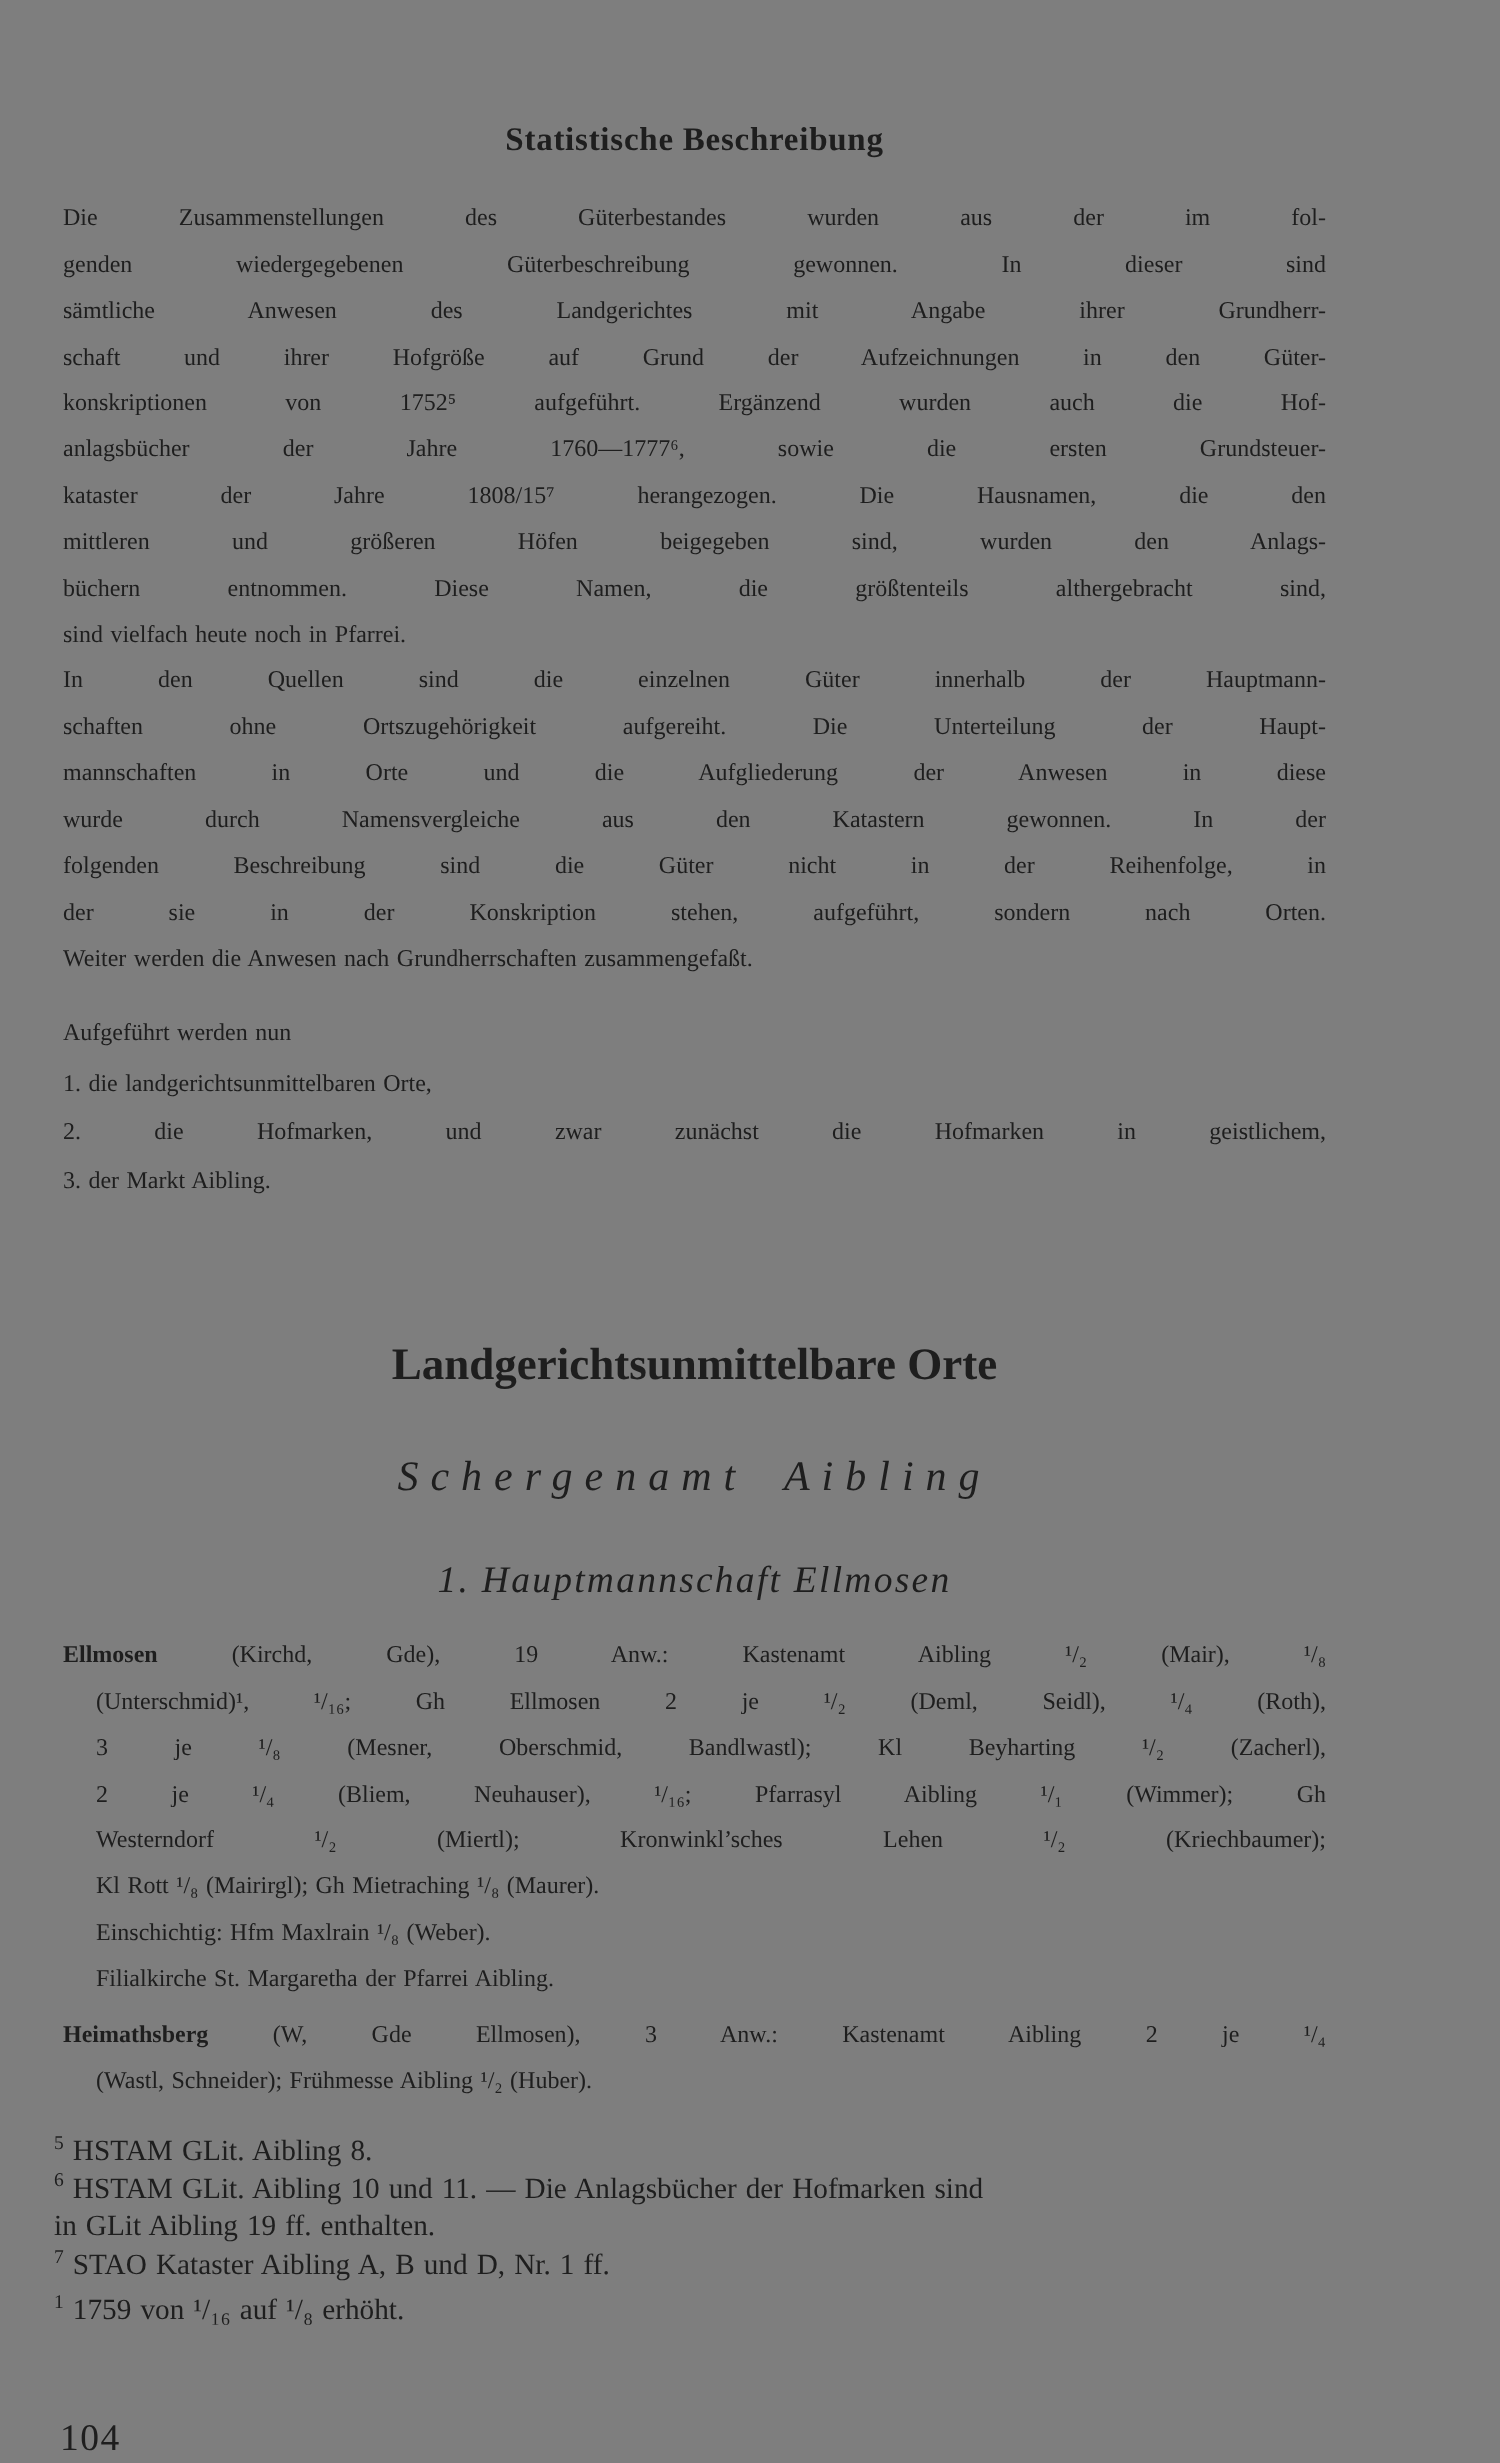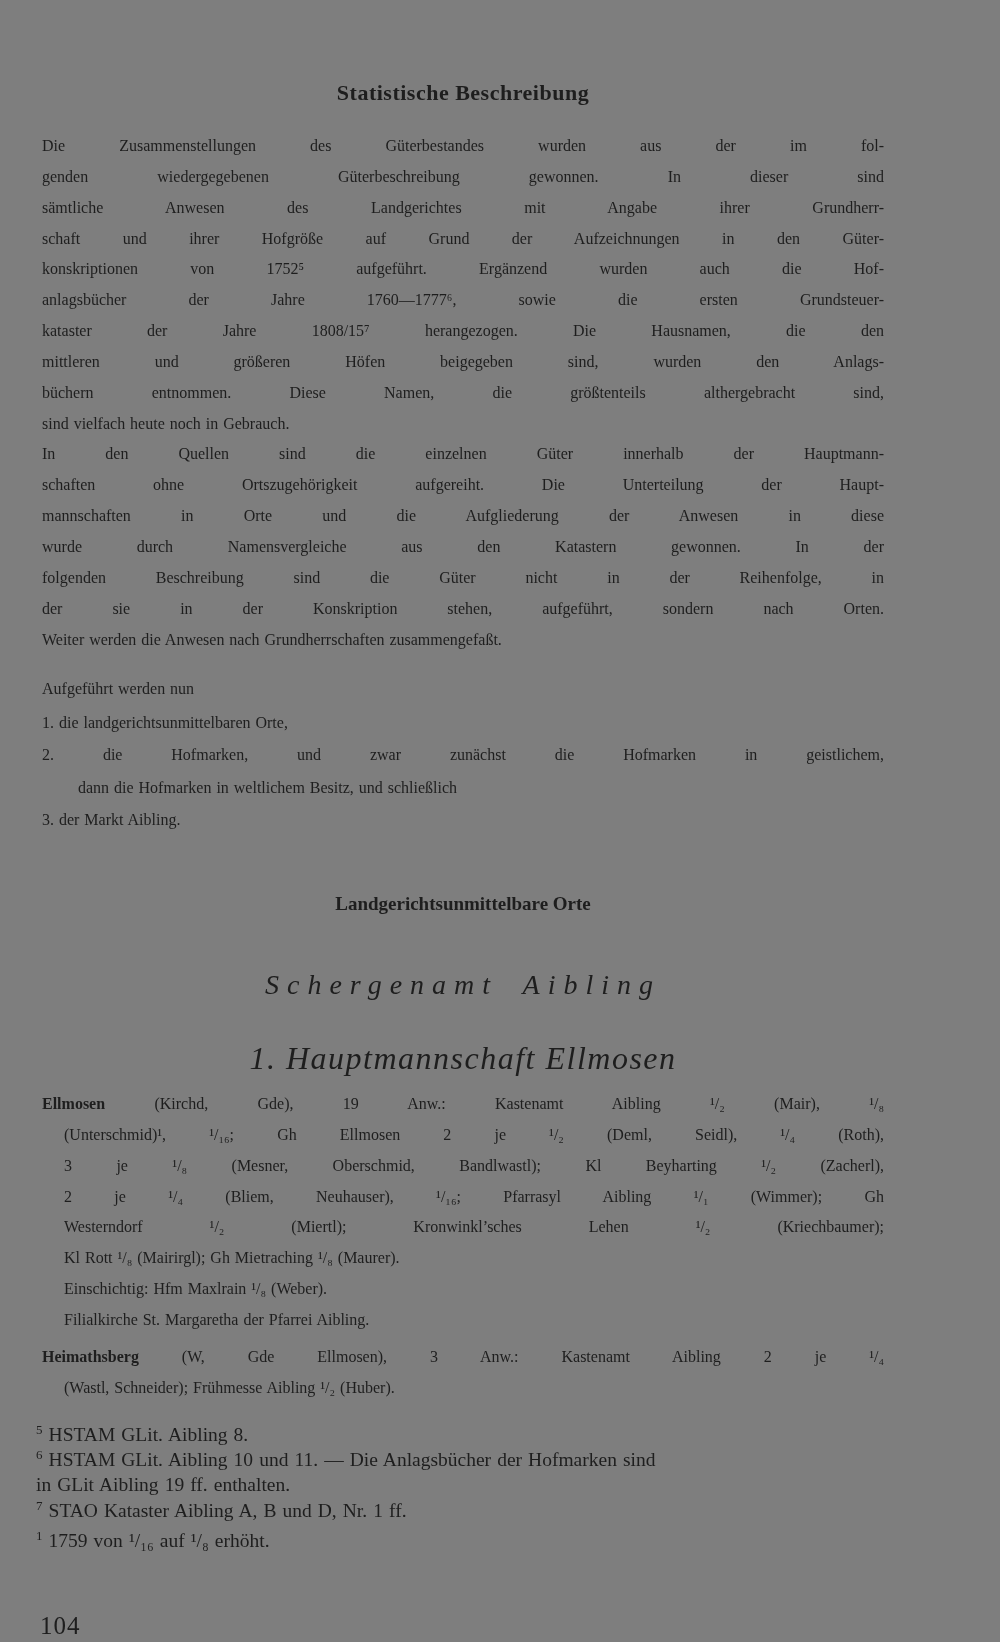--- a/index.html
+++ b/index.html
@@ -26,30 +26,30 @@
   .ind20{padding-left:22px;}
   .ind36{padding-left:36px;}
   .b{font-weight:bold;}
   .title{
     position:absolute;left:42px;width:842px;top:80px;
     text-align:center;font-weight:bold;font-size:22px;
     letter-spacing:0.5px;
   }
   .h1{
     position:absolute;left:42px;width:842px;top:893px;
-    text-align:center;font-weight:bold;font-size:19px;
+    text-align:center;font-weight:bold;font-size:30px;
   }
   .h2{
     position:absolute;left:42px;width:842px;top:969px;
     text-align:center;font-style:italic;font-size:28px;
     letter-spacing:8px;word-spacing:10px;
   }
   .h3{
     position:absolute;left:42px;width:842px;top:1040px;
-    text-align:center;font-style:italic;font-size:32px;
+    text-align:center;font-style:italic;font-size:25px;
     letter-spacing:1.5px;
   }
   .listlead{position:absolute;left:42px;width:842px;top:674px;}
   .listblock{position:absolute;left:42px;width:842px;top:707px;}
   .listblock .line{line-height:32.3px;}
   .fnblock{position:absolute;left:36px;width:848px;top:1422px;}
   .fnline{
     font-size:19.5px;
     line-height:25.2px;
     word-spacing:0.06em;
@@ -71,36 +71,35 @@
   <div class="block" style="top:131px">
     <div class="line j">Die Zusammenstellungen des Güterbestandes wurden aus der im fol-</div>
     <div class="line j">genden wiedergegebenen Güterbeschreibung gewonnen. In dieser sind</div>
     <div class="line j">sämtliche Anwesen des Landgerichtes mit Angabe ihrer Grundherr-</div>
     <div class="line j">schaft und ihrer Hofgröße auf Grund der Aufzeichnungen in den Güter-</div>
     <div class="line j">konskriptionen von 1752⁵ aufgeführt. Ergänzend wurden auch die Hof-</div>
     <div class="line j">anlagsbücher der Jahre 1760—1777⁶, sowie die ersten Grundsteuer-</div>
     <div class="line j">kataster der Jahre 1808/15⁷ herangezogen. Die Hausnamen, die den</div>
     <div class="line j">mittleren und größeren Höfen beigegeben sind, wurden den Anlags-</div>
     <div class="line j">büchern entnommen. Diese Namen, die größtenteils althergebracht sind,</div>
-    <div class="line">sind vielfach heute noch in Gebrauch.</div>
+    <div class="line">sind vielfach heute noch in Pfarrei.</div>
     <div class="line j">In den Quellen sind die einzelnen Güter innerhalb der Hauptmann-</div>
     <div class="line j">schaften ohne Ortszugehörigkeit aufgereiht. Die Unterteilung der Haupt-</div>
     <div class="line j">mannschaften in Orte und die Aufgliederung der Anwesen in diese</div>
     <div class="line j">wurde durch Namensvergleiche aus den Katastern gewonnen. In der</div>
     <div class="line j">folgenden Beschreibung sind die Güter nicht in der Reihenfolge, in</div>
     <div class="line j">der sie in der Konskription stehen, aufgeführt, sondern nach Orten.</div>
     <div class="line">Weiter werden die Anwesen nach Grundherrschaften zusammengefaßt.</div>
   </div>
 
   <div class="listlead line">Aufgeführt werden nun</div>
 
   <div class="listblock">
     <div class="line">1. die landgerichtsunmittelbaren Orte,</div>
     <div class="line j">2. die Hofmarken, und zwar zunächst die Hofmarken in geistlichem,</div>
-    <div class="line ind36">dann die Hofmarken in weltlichem Besitz, und schließlich</div>
     <div class="line">3. der Markt Aibling.</div>
   </div>
 
   <div class="h1">Landgerichtsunmittelbare Orte</div>
   <div class="h2">Schergenamt Aibling</div>
   <div class="h3">1. Hauptmannschaft Ellmosen</div>
 
   <div class="block" style="top:1089px">
     <div class="line j"><span class="b">Ellmosen</span><span> (Kirchd, Gde), 19 Anw.: Kastenamt Aibling ¹/₂ (Mair), ¹/₈</span></div>
     <div class="line j ind20">(Unterschmid)¹, ¹/₁₆; Gh Ellmosen 2 je ¹/₂ (Deml, Seidl), ¹/₄ (Roth),</div>

